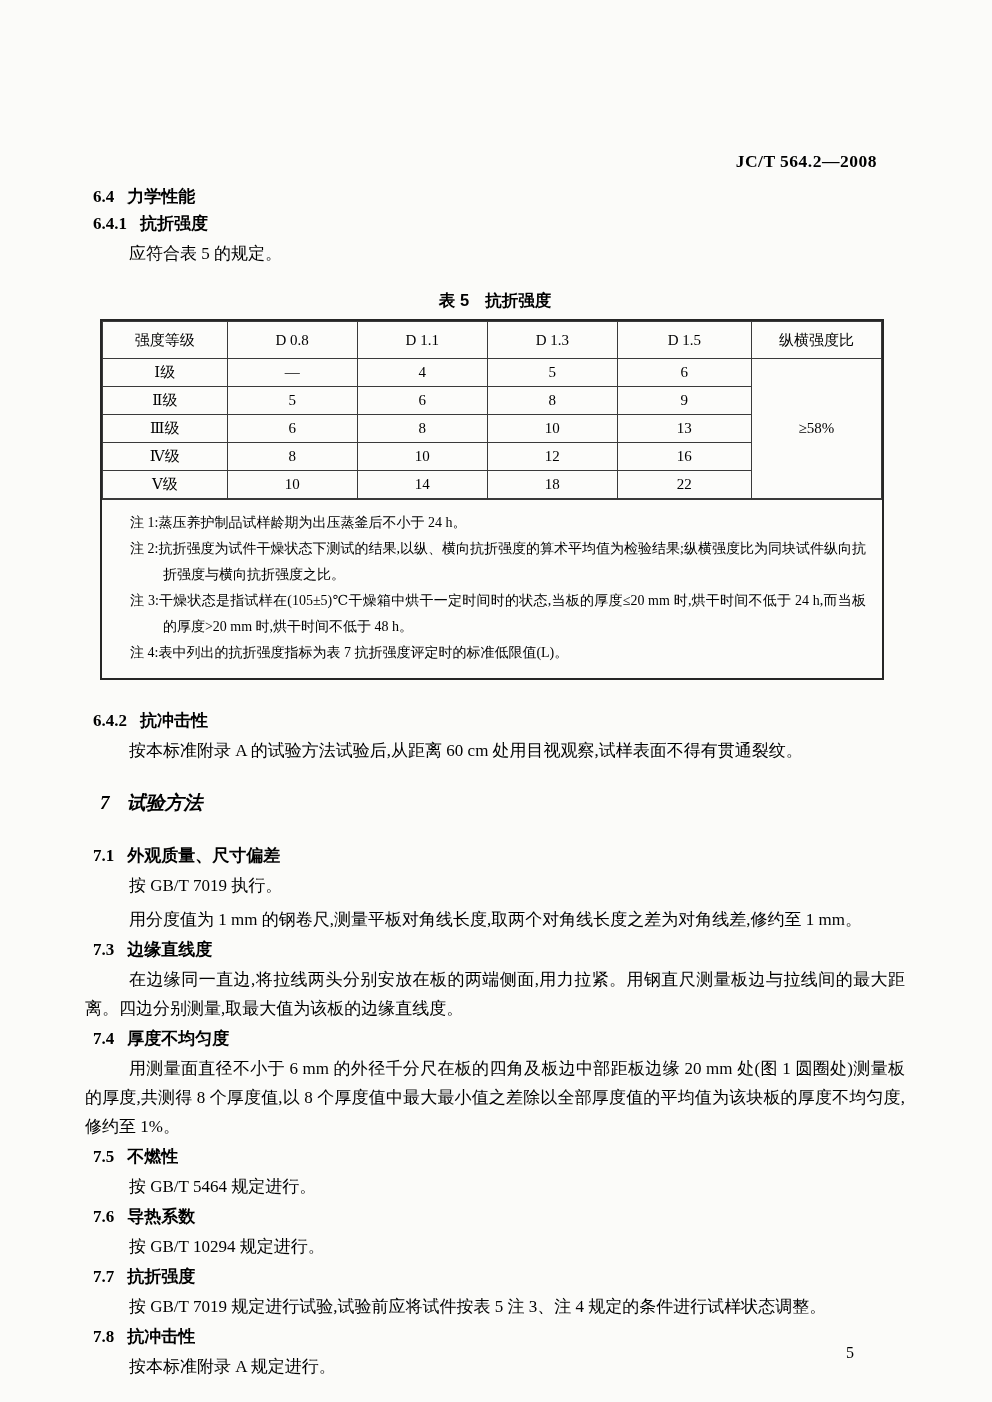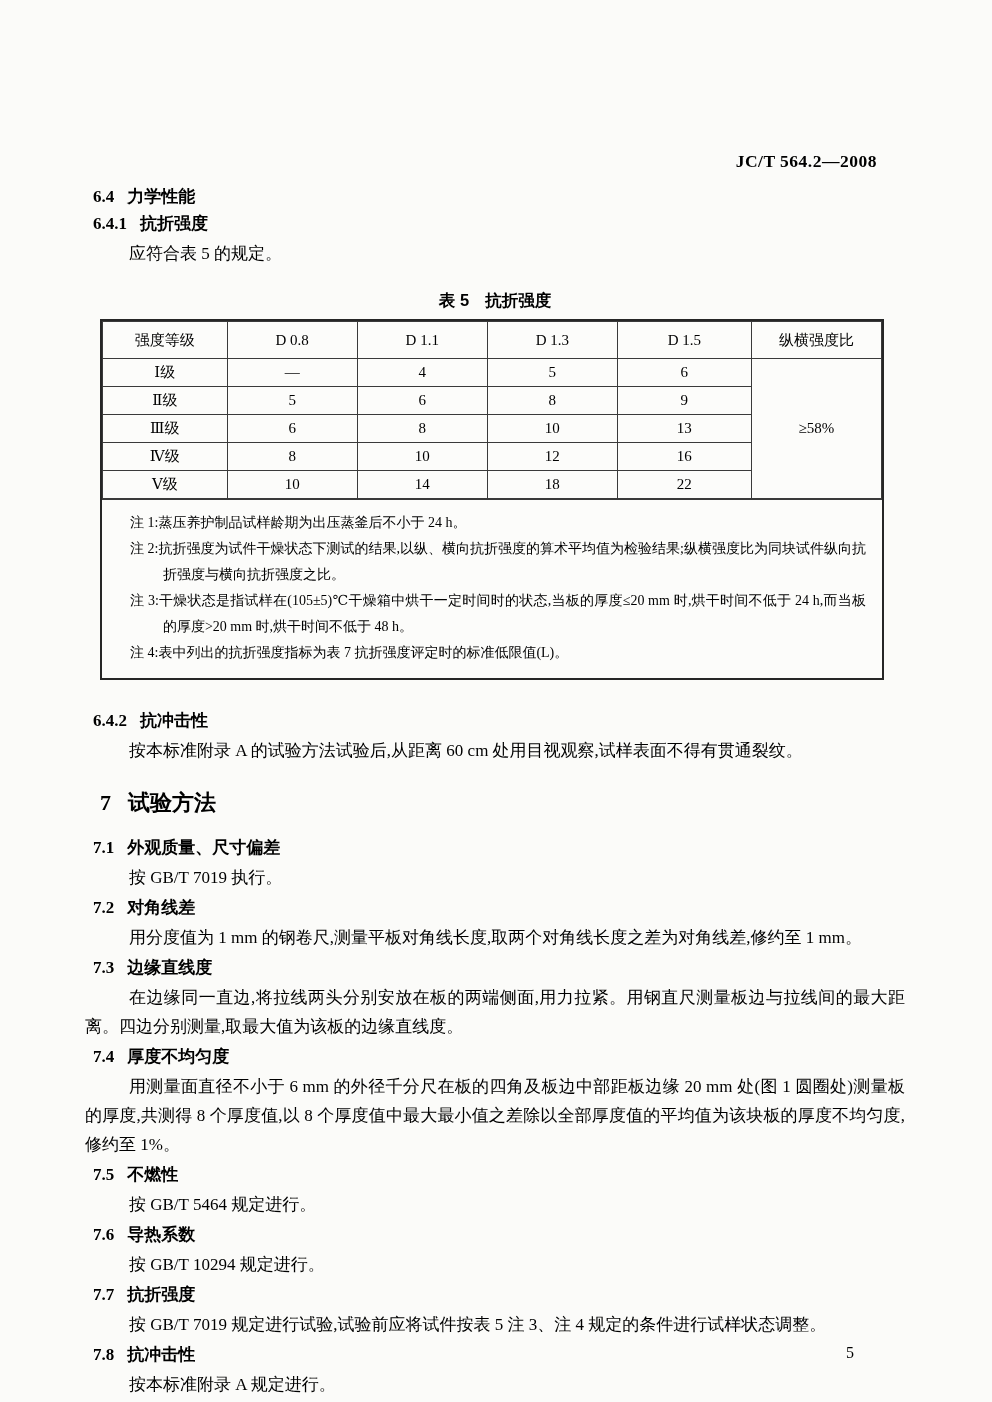--- a/index.html
+++ b/index.html
@@ -26,21 +26,21 @@
   }
 
   .h-sub, .h-chapter {
     font-family:"Liberation Sans","DejaVu Sans",sans-serif;
     font-weight:700;
     font-size:17px;
     line-height:22px;
     margin:5px 0 4px 8px;
   }
   .h-sub .h-num { display:inline-block; margin-right:13px; font-family:"Liberation Serif","DejaVu Serif",serif; }
-  .h-chapter { font-size:22px; margin:26px 0 22px 15px; line-height:24px; }
+  .h-chapter { font-size:19px; margin:26px 0 30px 15px; line-height:24px;font-style:italic; }
   .h-chapter .h-num { display:inline-block; margin-right:17px; font-family:"Liberation Serif","DejaVu Serif",serif; }
   .h-lvl2 { margin-top:14px; }
 
   .para {
     margin:3px 0 5px;
     line-height:29px;
     text-indent:44px;
     text-align:justify;
   }
 
@@ -186,23 +186,20 @@
 
     <div class="h-chapter">
       <span class="h-num">7</span><span>试验方法</span>
     </div>
 
     <div class="h-sub">
       <span class="h-num">7.1</span><span>外观质量、尺寸偏差</span>
     </div>
     <p class="para">按 GB/T 7019 执行。</p>
 
-    <div class="h-sub">
-      <span class="h-num">7.2</span><span>对角线差</span>
-    </div>
     <p class="para">用分度值为 1 mm 的钢卷尺,测量平板对角线长度,取两个对角线长度之差为对角线差,修约至 1 mm。</p>
 
     <div class="h-sub">
       <span class="h-num">7.3</span><span>边缘直线度</span>
     </div>
     <p class="para">在边缘同一直边,将拉线两头分别安放在板的两端侧面,用力拉紧。用钢直尺测量板边与拉线间的最大距离。四边分别测量,取最大值为该板的边缘直线度。</p>
 
     <div class="h-sub">
       <span class="h-num">7.4</span><span>厚度不均匀度</span>
     </div>

